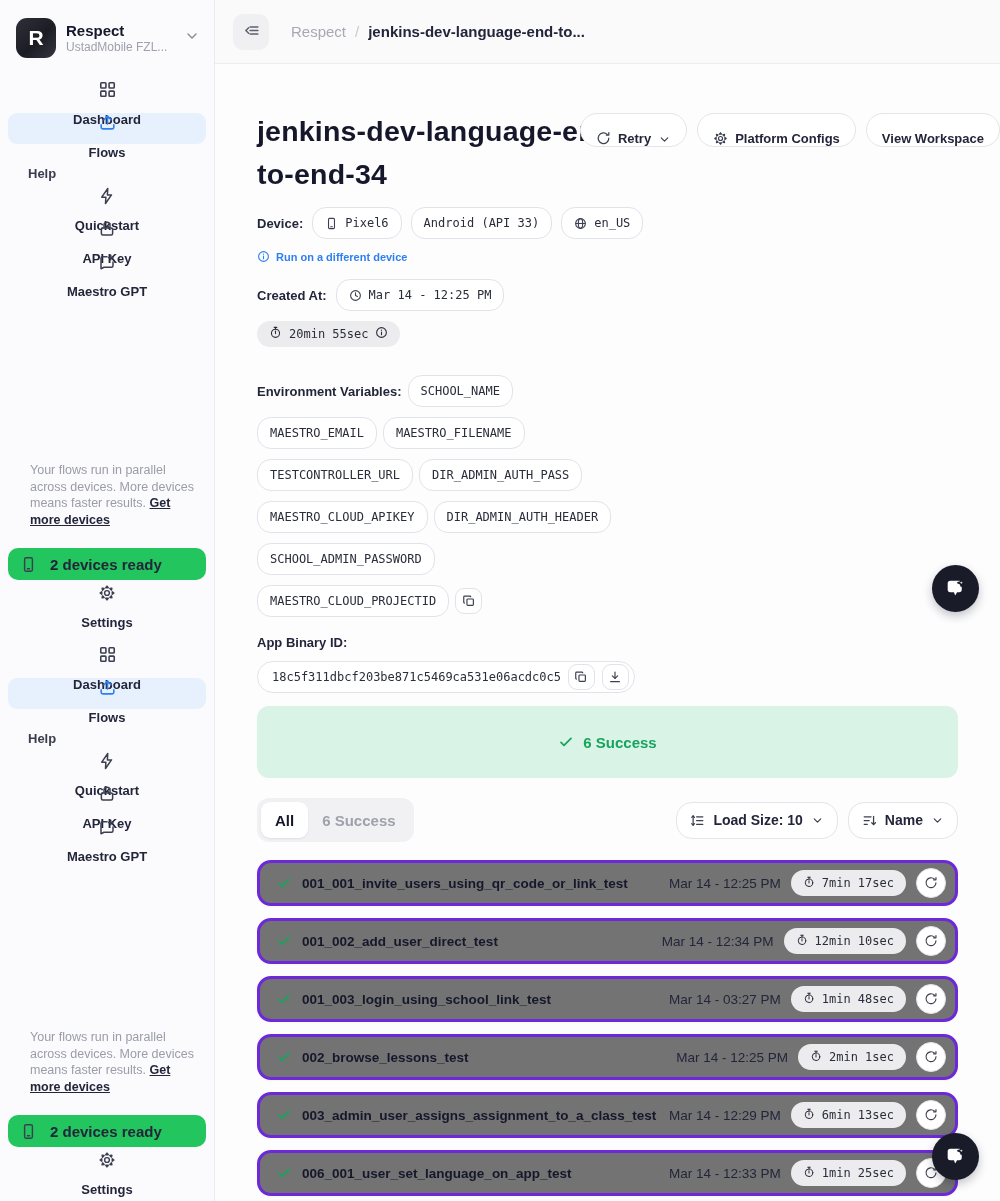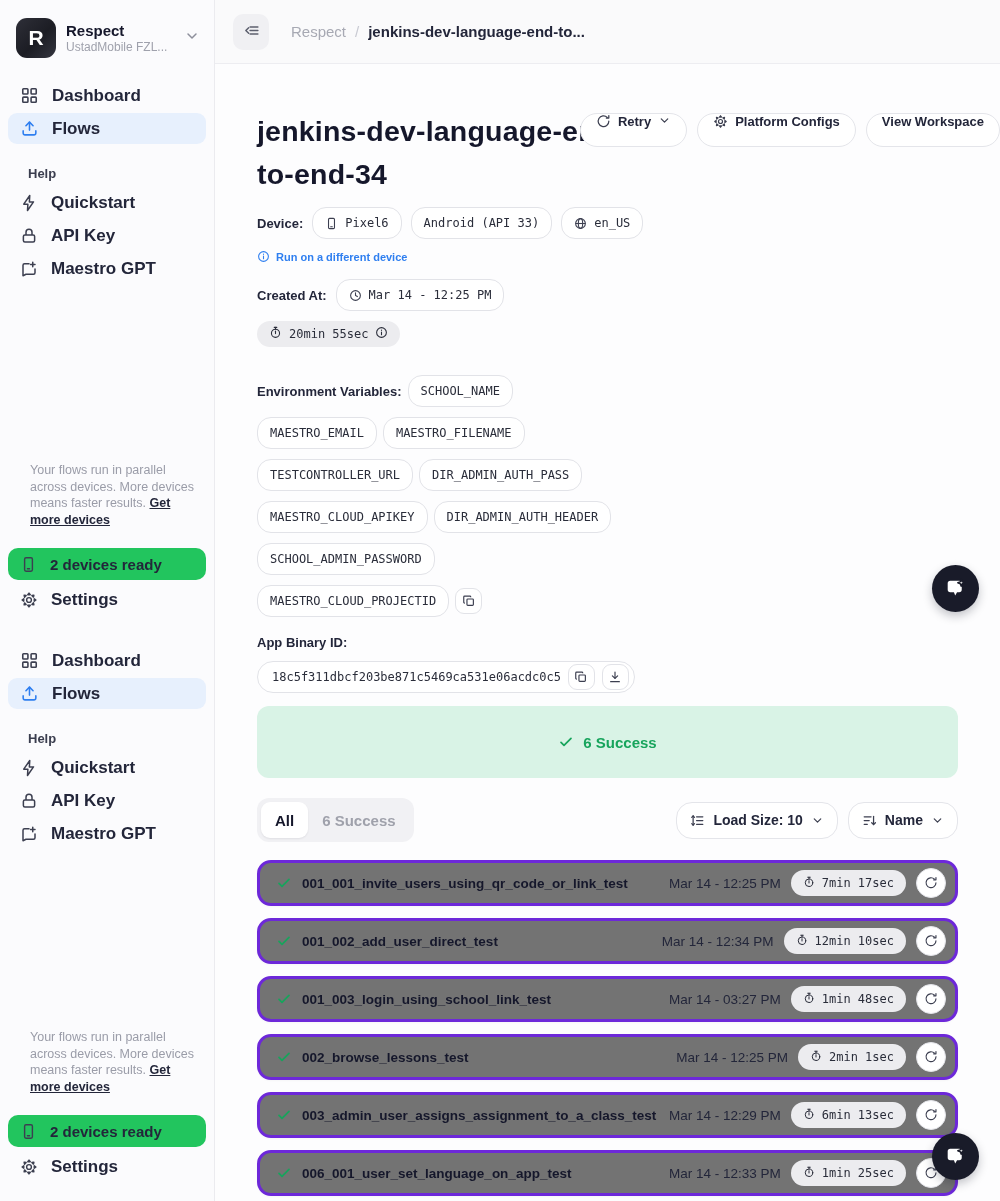--- a/index.html
+++ b/index.html
@@ -23,21 +23,21 @@
   }
   .ws-meta { flex:1; min-width:0; }
   .ws-name { font-weight:bold; font-size:15px; color:#15172b; }
   .ws-org { font-size:12px; color:#9fa1ac; margin-top:1px; white-space:nowrap; }
   .ws-chevron { color:#8d8f9b; flex:none; margin-right:2px; }
 
   .nav { padding:0 8px; }
   .nav-first { margin-top:22px; }
   .nav-item {
     display:flex; align-items:center; gap:13px; height:31px; padding:0 12px;
-    border-radius:9px; font-size:17px; font-weight:bold; color:#23263a; cursor:pointer; margin-bottom:2px;
+    border-radius:9px; font-size:13px; font-weight:bold; color:#23263a; cursor:pointer; margin-bottom:2px;flex-direction:column;
   }
   .nav-item .nicon { color:#3c3f50; display:flex; }
   .nav-item.active { background:#e7f0fd; }
   .nav-item.active .nicon { color:#2f7ff0; }
   .section-label { font-size:13px; font-weight:bold; color:#3a3d4e; padding:0 20px; margin:22px 0 6px; }
 
   .side-footer { padding:0 14px 0 30px; margin-top:178px; }
   .side-footer p { font-size:12.5px; line-height:16.5px; color:#9a9ca8; }
   .side-footer a { color:#23263a; font-weight:bold; text-decoration:underline; cursor:pointer; }
   .devices-box {
@@ -60,21 +60,21 @@
   .breadcrumb { display:flex; align-items:center; gap:9px; margin-left:22px; font-size:15px; }
   .bc-parent { color:#a7a9b3; cursor:pointer; }
   .bc-sep { color:#c8cad2; }
   .bc-current { color:#23263a; font-weight:bold; }
 
   .content { padding:0 0 0 42px; position:relative; }
   .title-row { position:relative; margin-top:46px; }
   .page-title { font-size:28.5px; line-height:43px; font-weight:bold; color:#15172b; max-width:380px; letter-spacing:.2px; }
   .actions { position:absolute; top:3px; right:0; display:flex; gap:10px; }
   .btn {
-    display:inline-flex; align-items:flex-start; gap:7px; height:34px; padding:0 15px;
+    display:inline-flex; align-items:flex-end; gap:7px; height:34px; padding:0 15px;
     background:#fff; border:1px solid #e4e5ea; border-radius:18px; font-size:13px; font-weight:bold;
     color:#23263a; cursor:pointer; font-family:inherit; white-space:nowrap;
   }
   .btn .bicon { display:flex; color:#3c3f50; }
 
   .meta-row { display:flex; align-items:center; gap:9px; margin-top:11px; flex-wrap:wrap; }
   .meta-label { font-size:13px; font-weight:bold; color:#23263a; }
   .chip {
     display:inline-flex; align-items:center; gap:7px; padding:0 12px; height:32px;
     border:1px solid #e2e3e8; border-radius:14px; background:#fff; font-size:12px; color:#2a2d3a;

